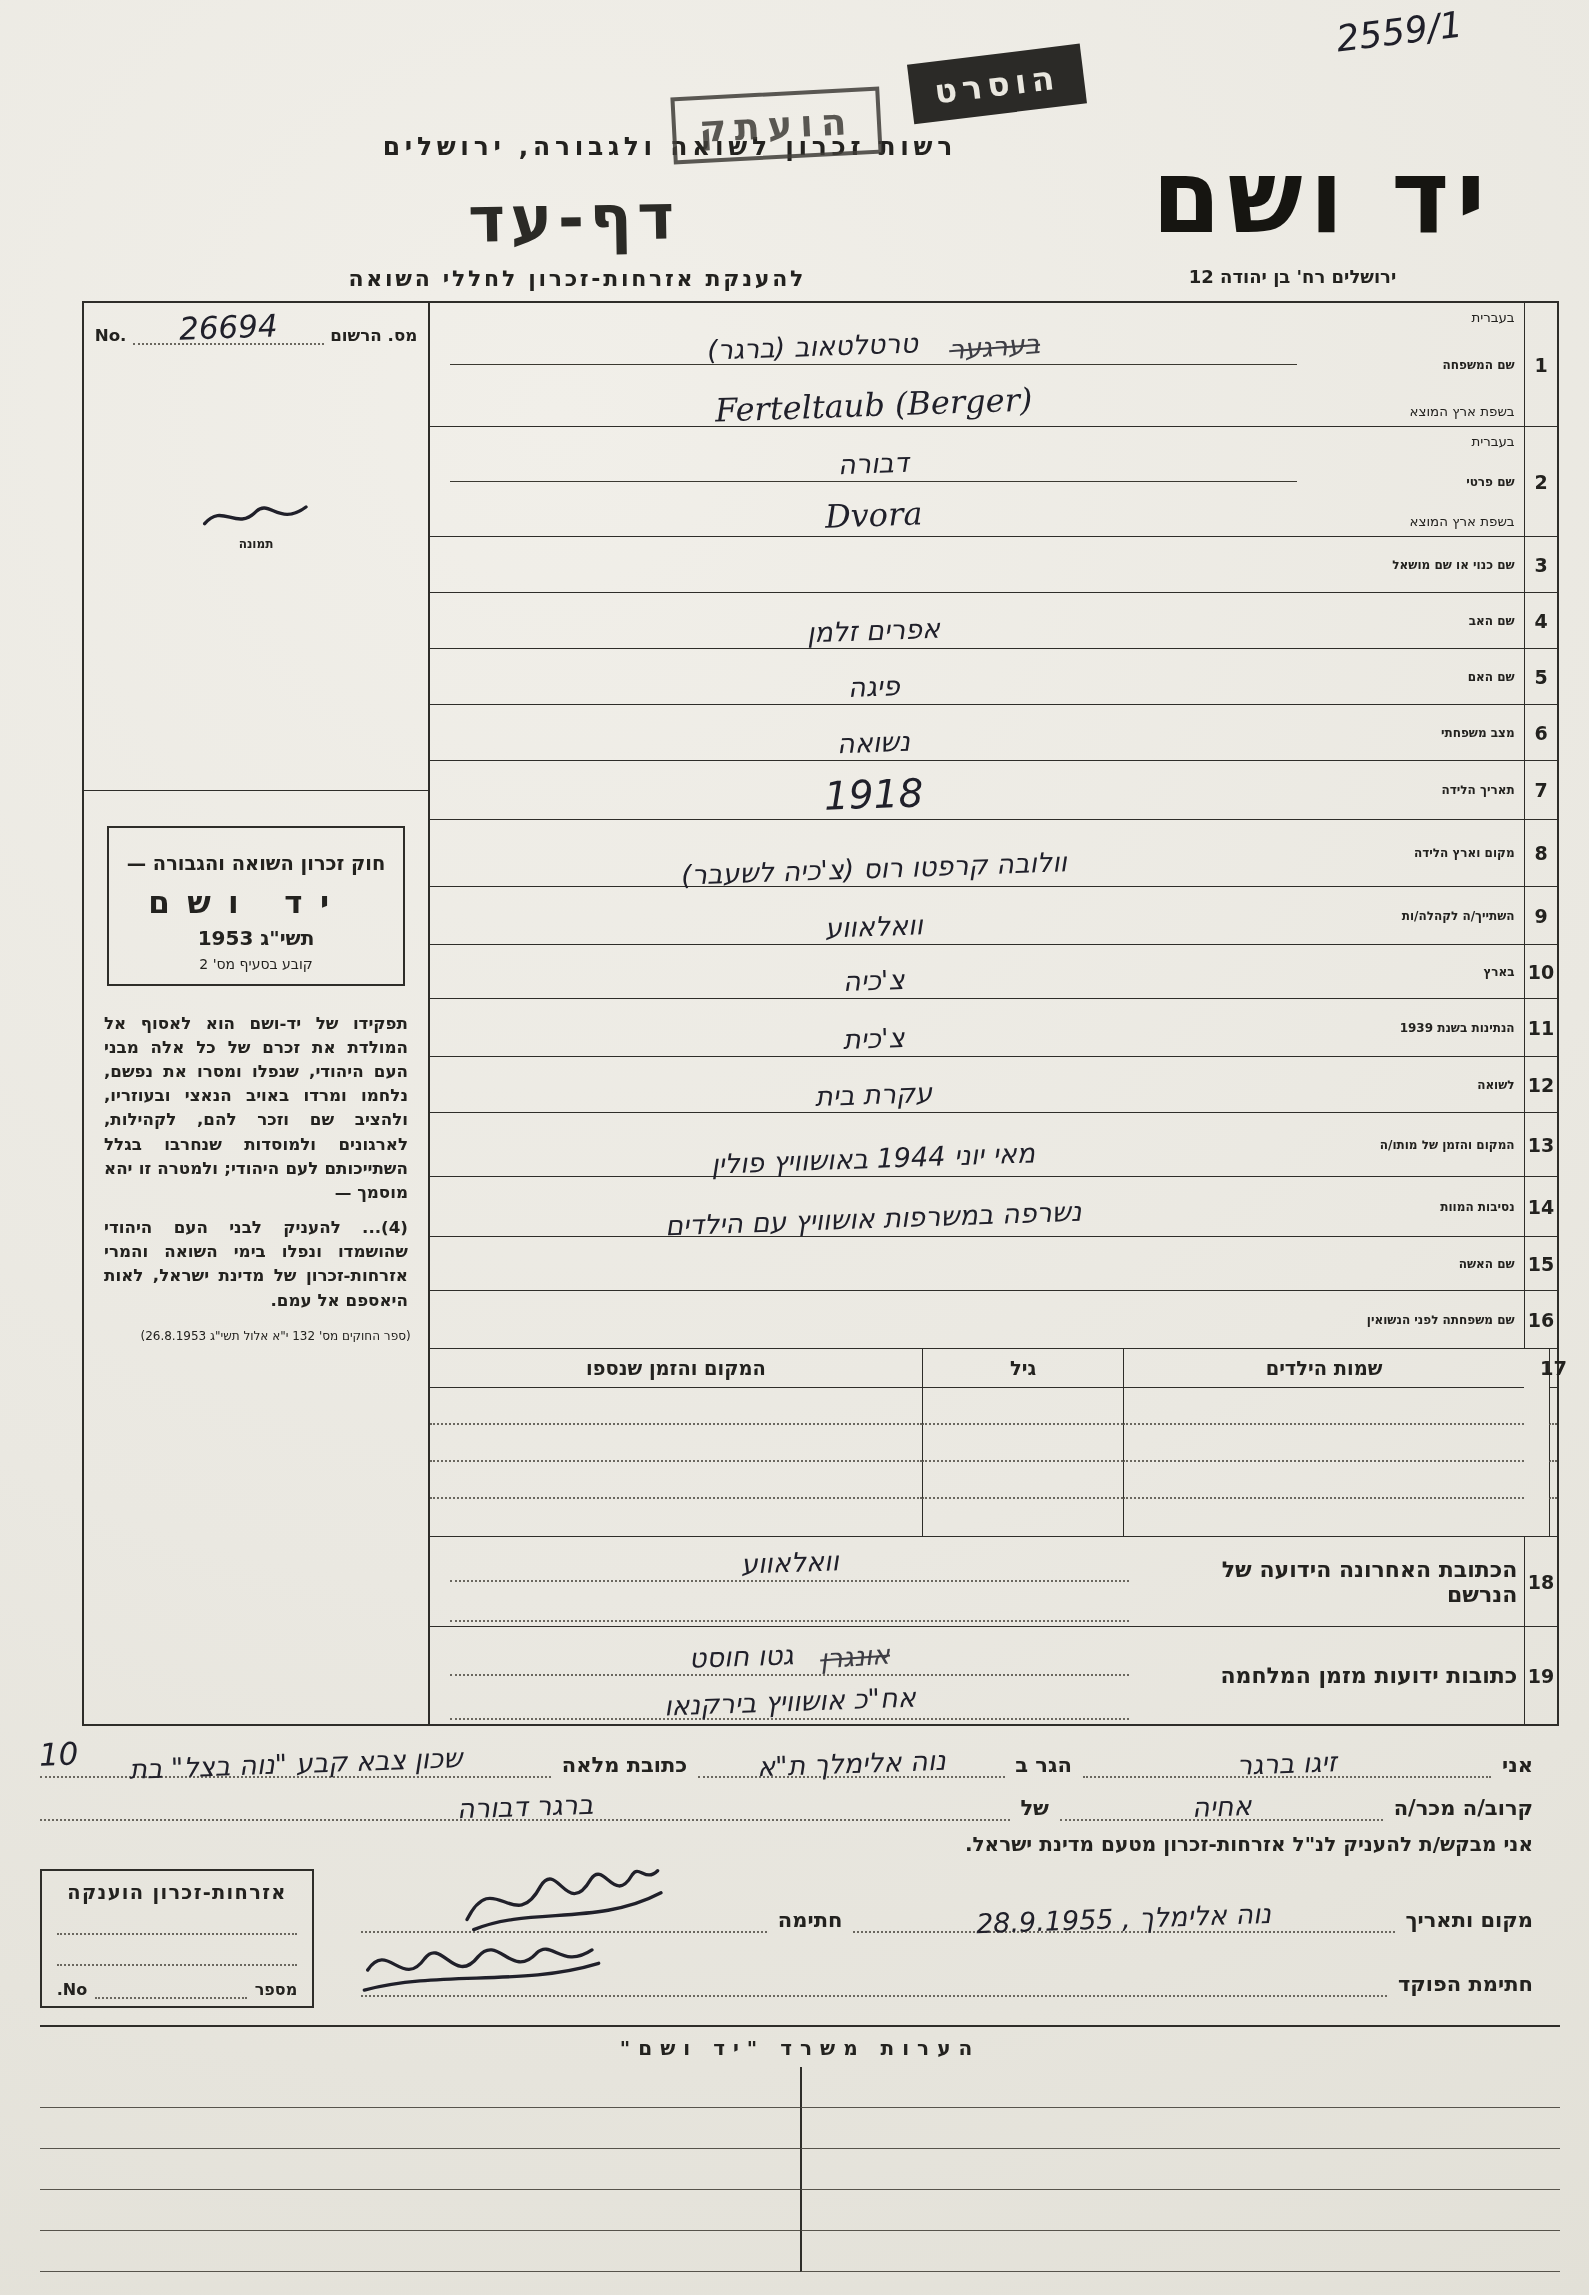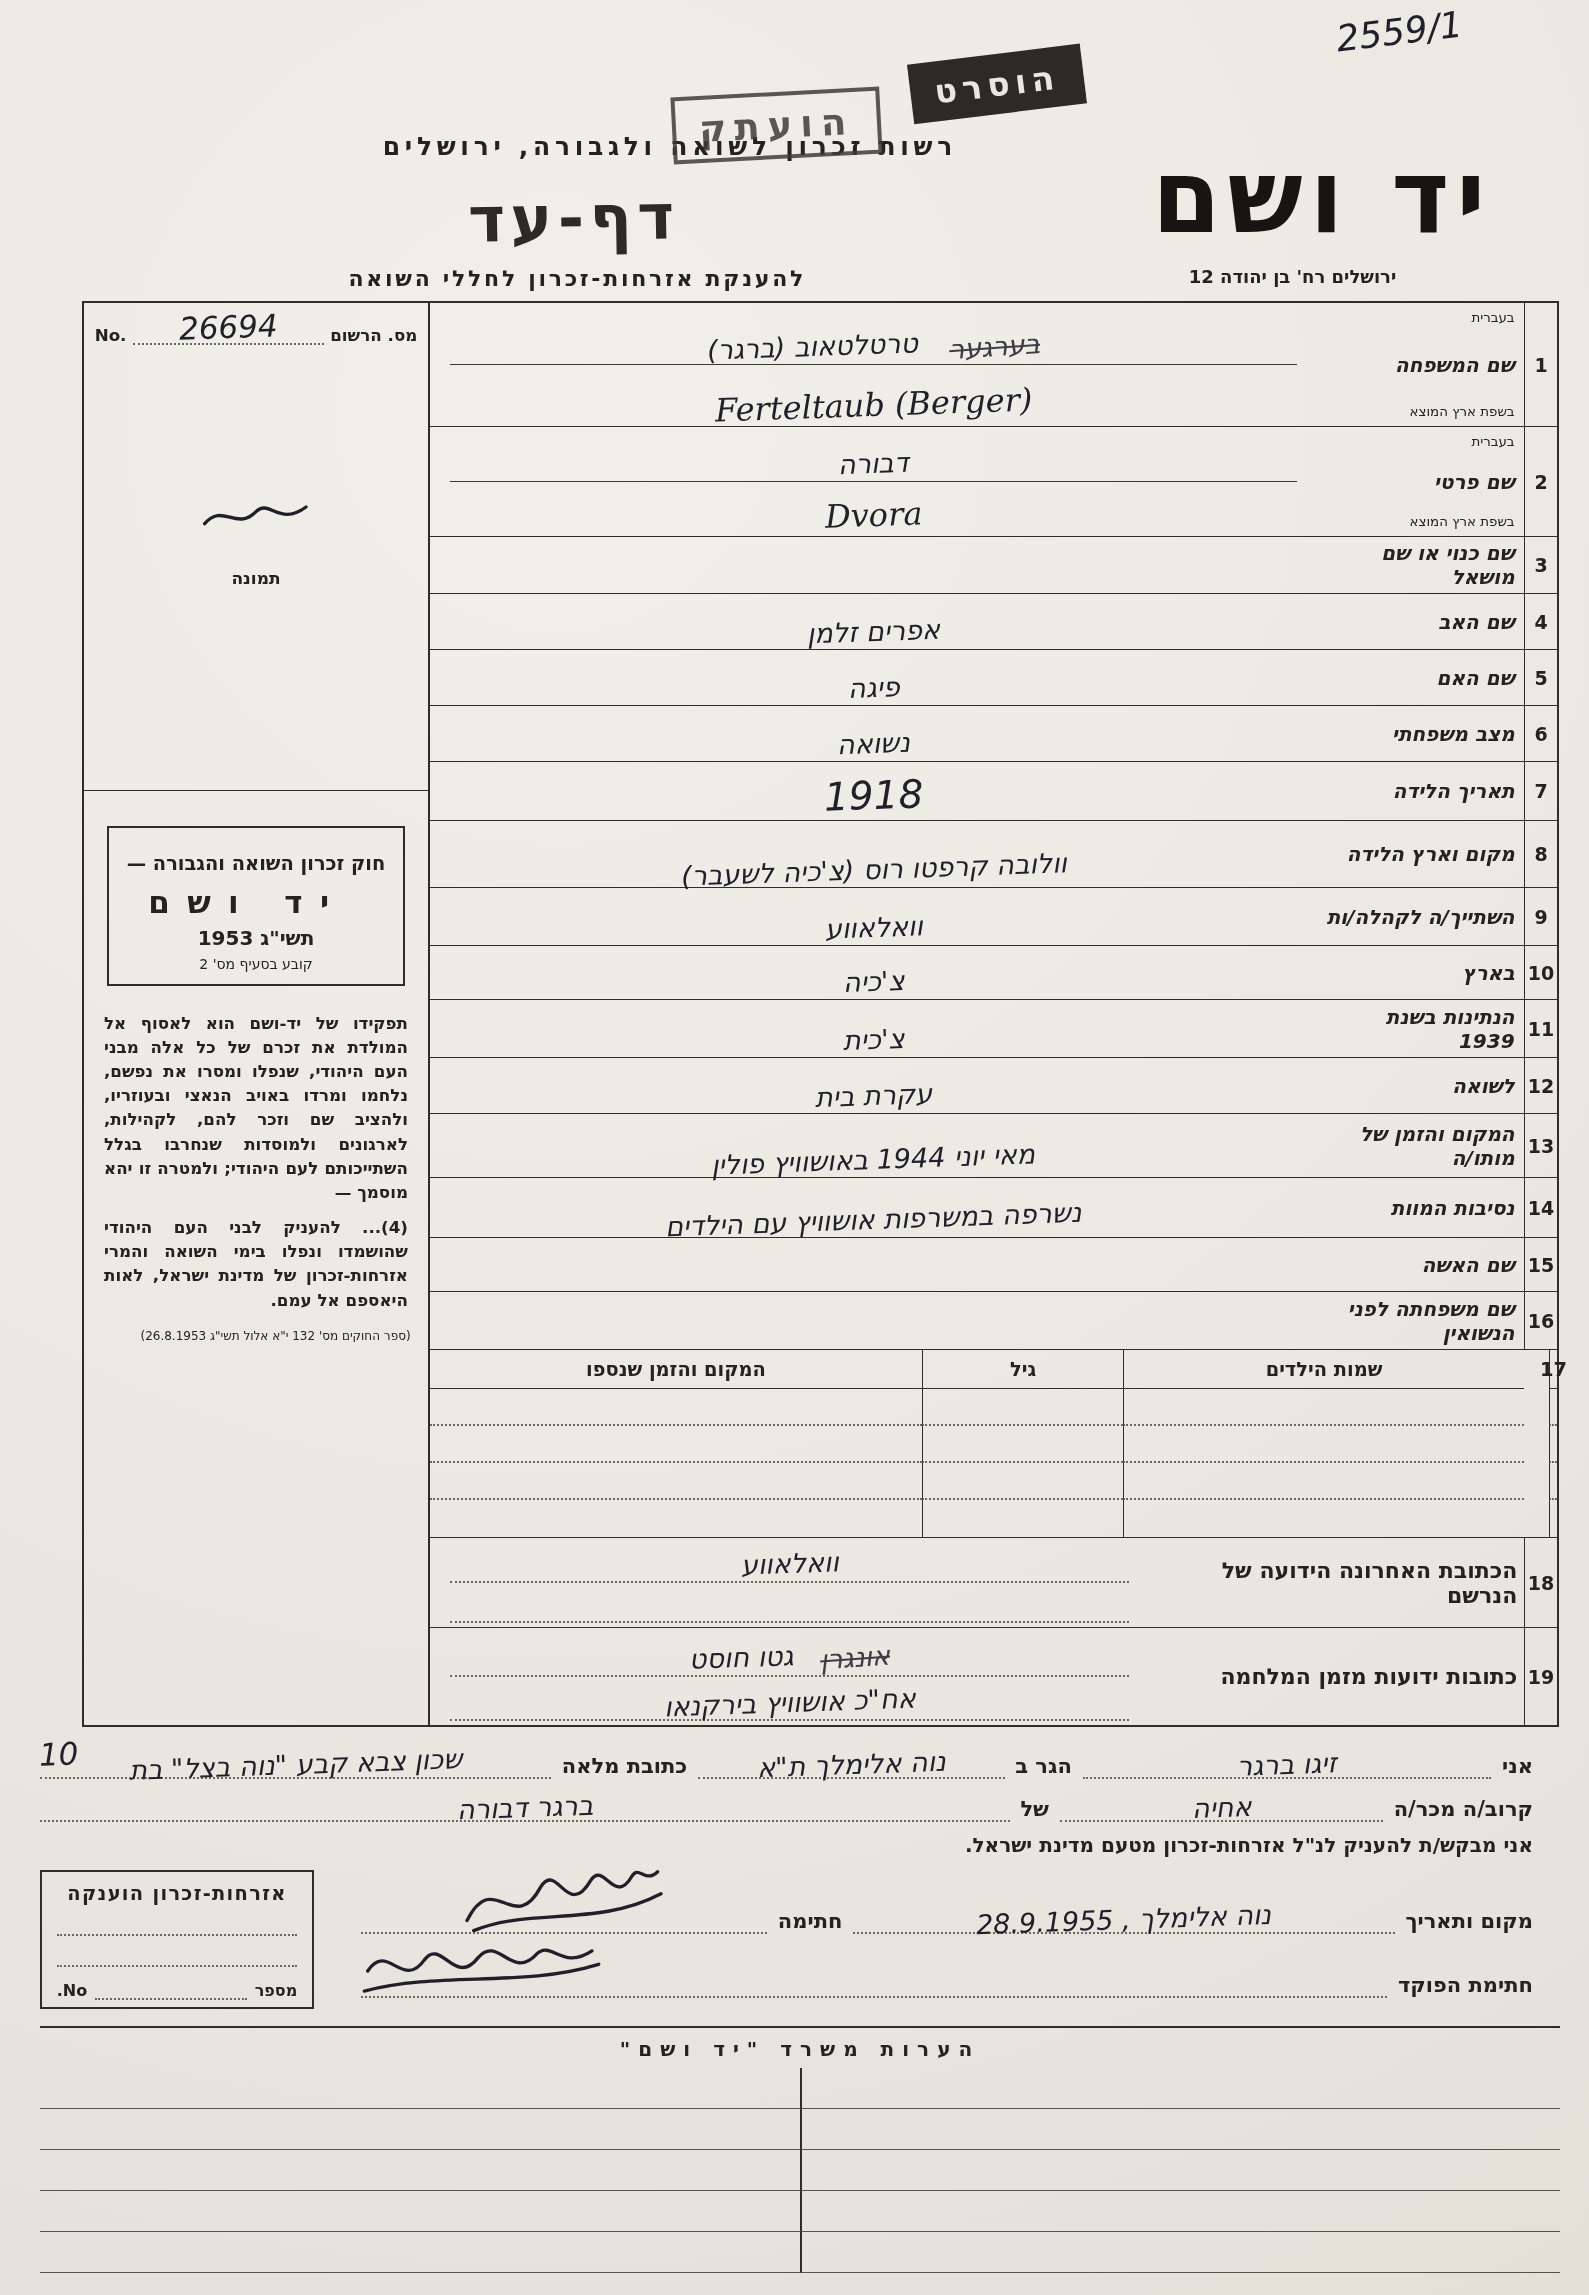--- a/index.html
+++ b/index.html
@@ -60,21 +60,21 @@
     border-bottom: 1.3px solid #2e2d29;
   }
   .frow:last-child { border-bottom:none; }
   .fnum {
     display:flex; align-items:center; justify-content:center;
     font-weight:bold; font-size:19px; border-left:1.3px solid #2e2d29;
   }
   .flabel { display:flex; align-items:center; padding:4px 9.4px; font-weight:bold; font-size:18px; }
   .flabel.stacked { flex-direction:column; align-items:flex-start; justify-content:space-between; padding:6.7px 9.4px; }
   .flabel .sub { font-size:13.4px; font-weight:normal; }
-  .flabel .main-label { font-size:20px; font-weight:bold;font-style:italic; }
+  .flabel .main-label { font-size:12px; font-weight:bold; }
   .fvalue { display:flex; flex-direction:column; padding:0 20px; }
   .wline {
     flex:1; display:flex; align-items:flex-end; justify-content:center;
     gap:31px; border-bottom:1.3px solid #3b3931; padding-bottom:2px;
   }
   .wline.last { border-bottom:none; }
   
   .t17 {
     display:grid;
     grid-template-columns: 33px 401px 201px 1fr;
@@ -98,21 +98,21 @@
   .info { border-right:2px solid #2e2d29; display:flex; flex-direction:column; }
   .reg-row {
     direction:ltr; display:flex; align-items:flex-end; gap:6.7px;
     height:47px; padding:5.4px 10.7px;
   }
   .reg-no-label, .reg-label { font-weight:bold; font-size:16.7px; }
   .reg-dots { flex:1; border-bottom:2px dotted #6a675f; display:flex; justify-content:center; }
   .reg-dots .hand { font-size:31px; margin-bottom:-2.7px; }
   .photo-cell { height:441px; border-bottom:1.3px solid #2e2d29; display:flex; flex-direction:column; align-items:center; }
   .photo-cell svg { margin-top:147px; }
-  .photo-label { margin-top:31px; font-weight:bold; font-size:17px; }
+  .photo-label { font-weight:bold; font-size:12px; }
   .law-box {
     margin:35px 23px 13.4px; border:2px solid #2e2d29; padding:12px 6.7px;
     text-align:center;
   }
   .law-title { font-size:19.4px; font-weight:bold;margin-top:12px; }
   .law-name { font-size:31px; font-weight:900; letter-spacing:17.4px; margin:9.4px 0 5.4px; text-indent:17.4px; }
   .law-year { font-size:20px; font-weight:bold; }
   .law-clause { font-size:14px; margin-top:6.7px; }
   .law-text {
     margin:10.7px 20px 0; font-size:16.7px; font-weight:600;

